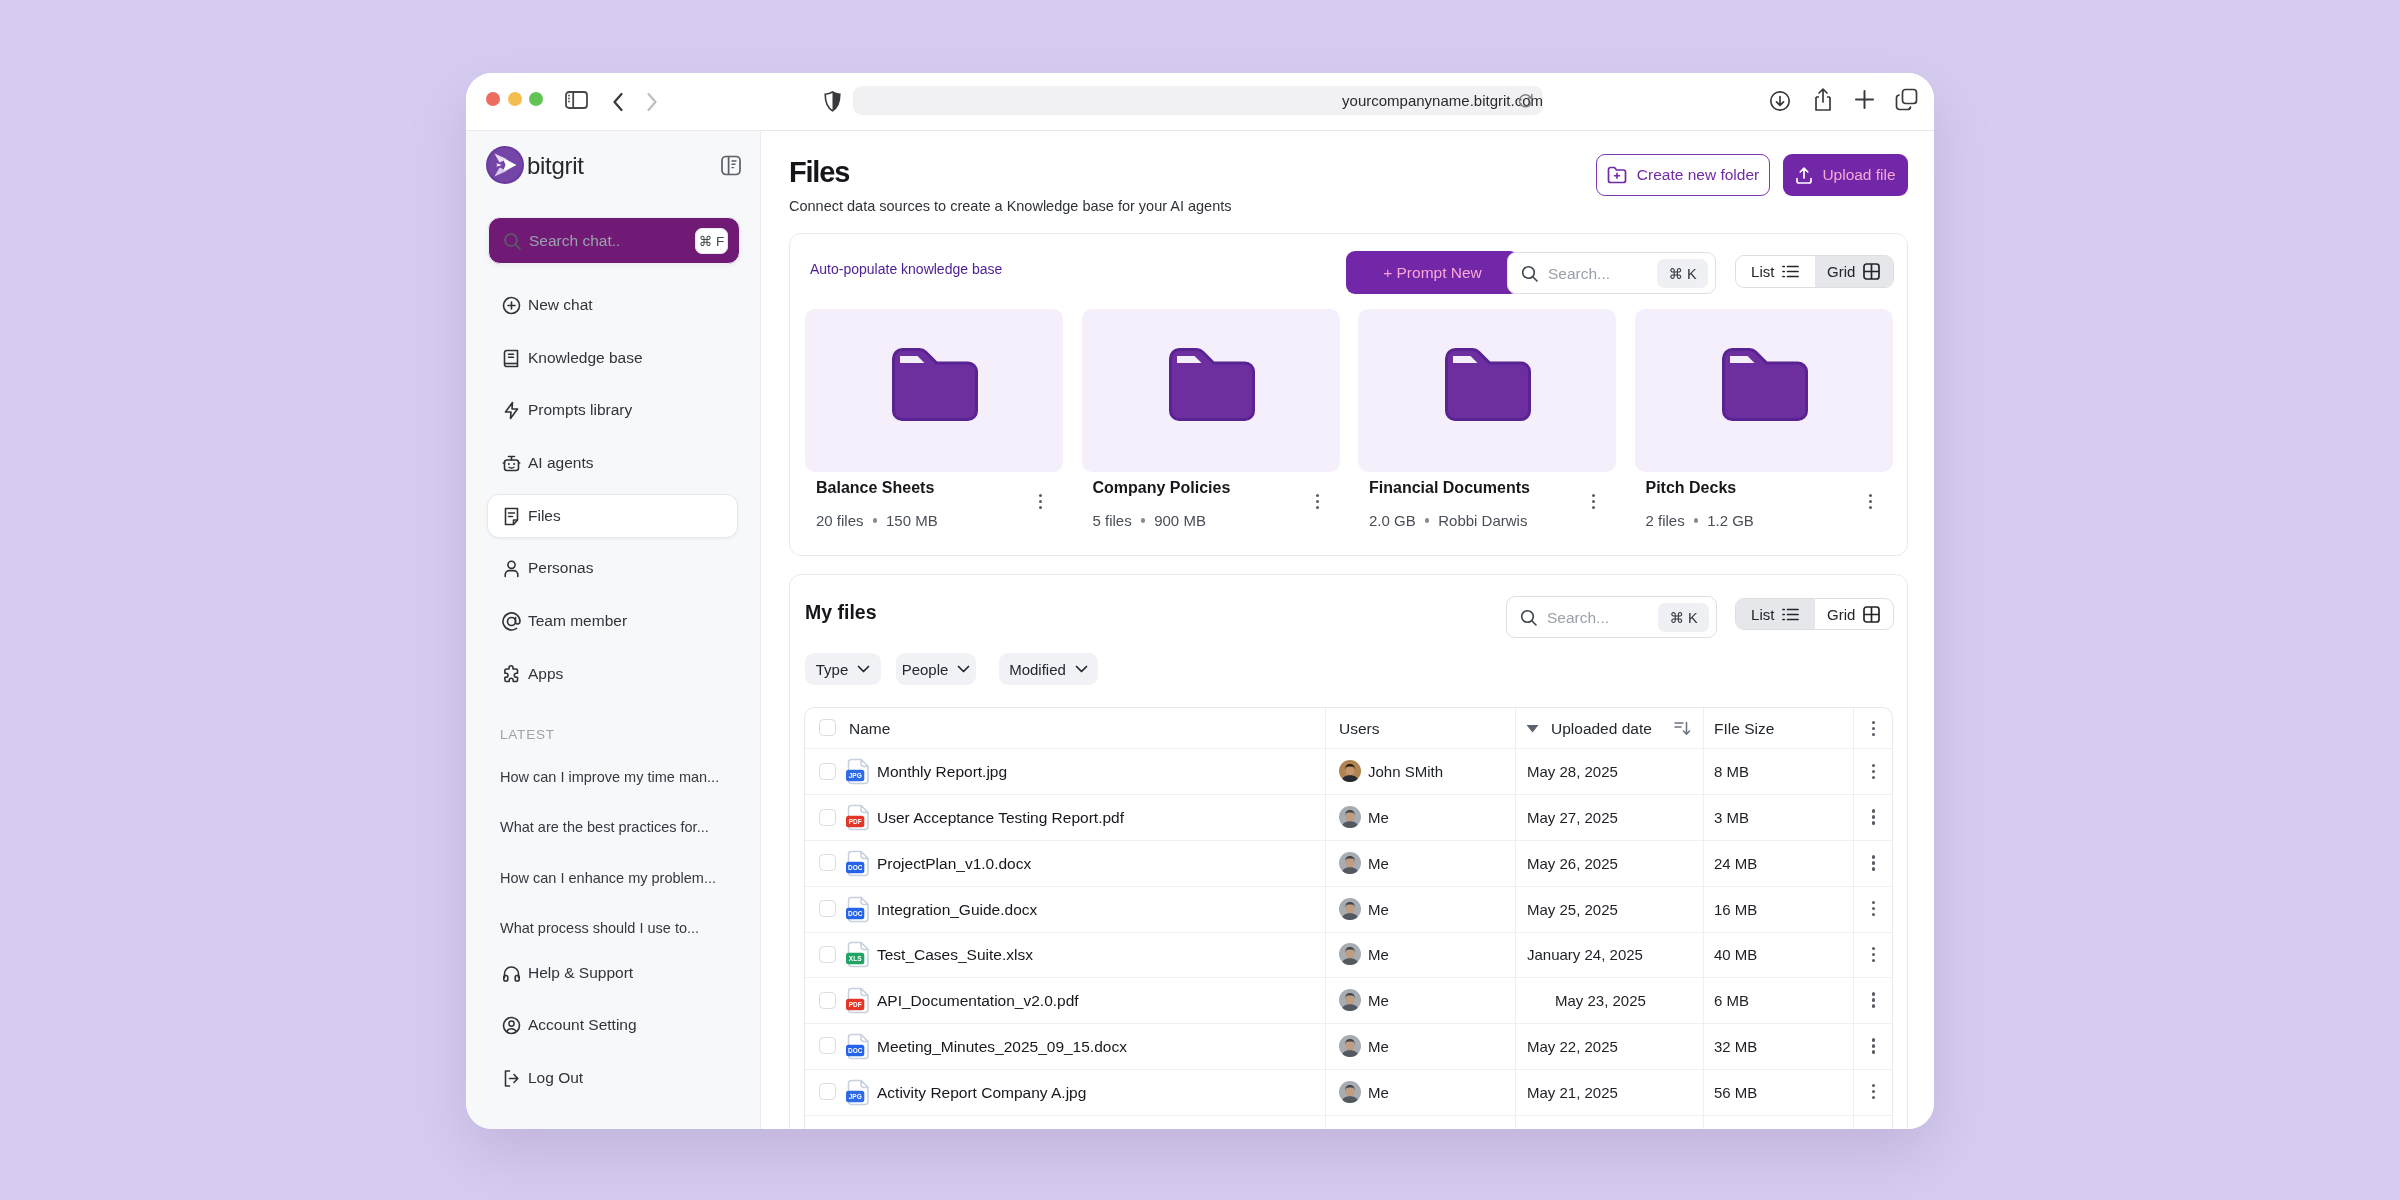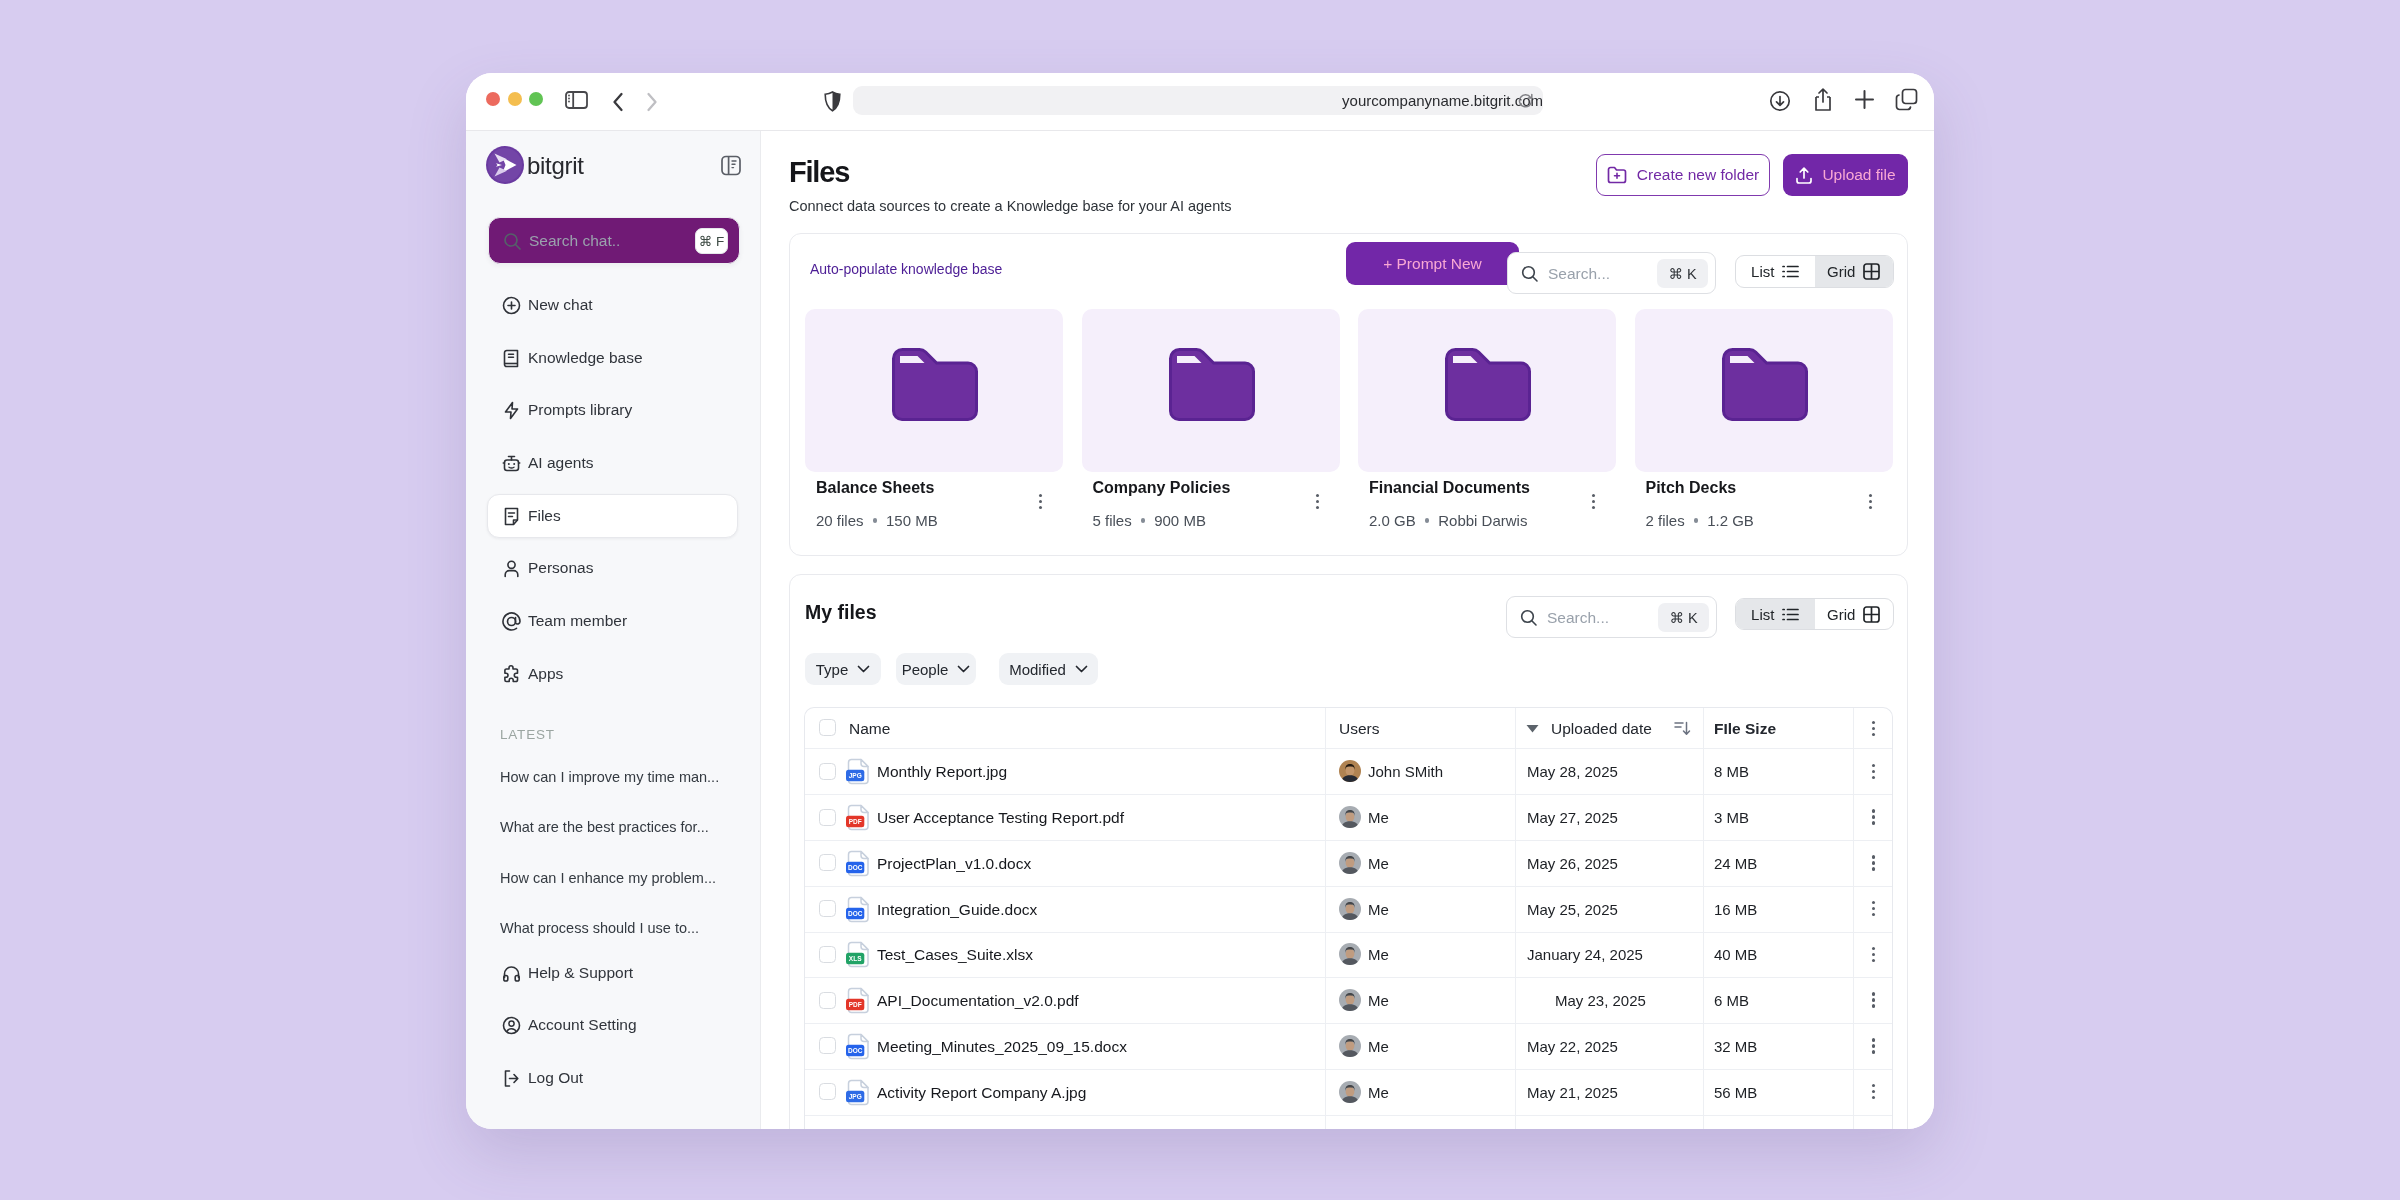--- a/index.html
+++ b/index.html
@@ -183,21 +183,21 @@
 <span style="font-size:15.5px;color:#7229A5;">Create new folder</span>
     </div>
 <div class="pbtn" style="left:1317px;top:81px;width:125px;height:42px;gap:9px;">
 <svg width="18" height="19" viewBox="0 0 18 19">
         <path d="M2 12.5 v2.5 a2 2 0 0 0 2 2 h10 a2 2 0 0 0 2 -2 v-2.5" fill="none" stroke="#fff" stroke-width="1.7" stroke-linecap="round"></path>
         <path d="M9 12 V2.5 M5.2 6 L9 2.2 L12.8 6" fill="none" stroke="#fff" stroke-width="1.7" stroke-linecap="round" stroke-linejoin="round"></path>
       </svg>
 Upload file</div>
 <div class="card" style="left:323px;top:160px;width:1119px;height:323px;">
 <div class="abs" style="left:20px;top:27px;font-size:14px;color:#4c1d95;">Auto-populate knowledge base</div>
-<div class="pbtn" style="left:556px;top:8px;width:173px;height:43px;">+ Prompt New</div>
+<div class="pbtn" style="left:556px;top:17px;width:173px;height:43px;">+ Prompt New</div>
 <div class="sbox" style="left:717px;top:18px;width:209px;height:42px;">
 <svg class="abs" style="left:13px;top:12px;" width="18" height="18" viewBox="0 0 18 18">
           <circle cx="7.5" cy="7.5" r="5.8" fill="none" stroke="#3C434B" stroke-width="1.6"></circle>
           <line x1="11.8" y1="11.8" x2="16" y2="16" stroke="#3C434B" stroke-width="1.6" stroke-linecap="round"></line>
         </svg>
 <div class="abs" style="left:40px;top:12px;font-size:15.5px;color:#99A1AB;">Search...</div>
 <div class="kbd" style="right:7px;top:6px;width:51px;height:29px;font-size:14.5px;">⌘&nbsp;K</div>
       </div>
 <div class="toggle" style="left:945px;top:21px;">
         <div class="tseg">List <svg width="17" height="15" viewBox="0 0 17 15">
@@ -280,21 +280,21 @@
 <div class="hdr" style="left:44px;top:12px;">Name</div>
 <div class="hdr" style="left:534px;top:12px;">Users</div>
 <svg class="abs" style="left:721px;top:16px;" width="13" height="9" viewBox="0 0 13 9">
           <path d="M0.5 1 H12.5 L6.5 8.5 Z" fill="#5C636B"></path>
         </svg>
 <div class="hdr" style="left:746px;top:12px;">Uploaded date</div>
 <svg class="abs" style="left:869px;top:13px;" width="17" height="15" viewBox="0 0 17 15">
           <path d="M1 2 H9 M1 6 H7" stroke="#6B7280" stroke-width="1.5" stroke-linecap="round"></path>
           <path d="M12.5 1.5 V13 M9.5 10 L12.5 13.3 L15.5 10" fill="none" stroke="#6B7280" stroke-width="1.5" stroke-linecap="round" stroke-linejoin="round"></path>
         </svg>
-<div class="hdr" style="left:909px;top:12px;font-weight:bold;">FIle Size</div>
+<div class="hdr" style="left:909px;top:12px;">FIle Size</div>
 <div class="kebab" style="left:1067px;top:19px;"></div>
 <div class="rowline" style="top:40px;"></div>
 <div class="colline" style="left:520px;height:468px;"></div>
 <div class="colline" style="left:710px;height:468px;"></div>
 <div class="colline" style="left:898px;height:468px;"></div>
 <div class="colline" style="left:1048px;height:468px;"></div>
 <div class="abs" style="left:0;top:63.4px;width:100%;">
 <div class="cb" style="left:14px;top:-8.5px;"></div>
 <svg class="abs" style="left:40px;top:-13px;" width="27" height="27" viewBox="0 0 27 27">
 <path d="M6.5 1.5 H16 L23 8.5 V22.5 A3 3 0 0 1 20 25.5 H6.5 A3 3 0 0 1 3.5 22.5 V4.5 A3 3 0 0 1 6.5 1.5 Z" fill="#fff" stroke="#C7D0DD" stroke-width="1.5" stroke-linejoin="round"></path>

